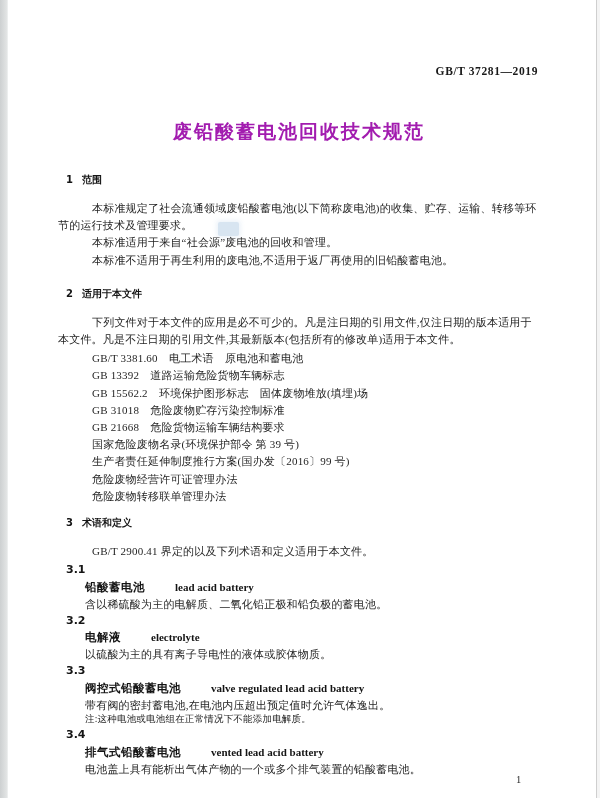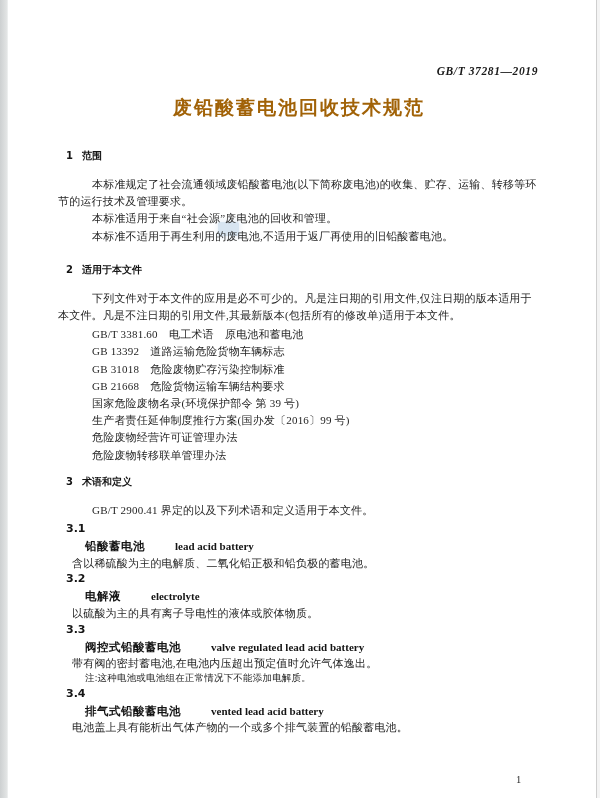--- a/index.html
+++ b/index.html
@@ -26,26 +26,25 @@
     background:#a9c6e2;opacity:.45;border-radius:2px;
     box-shadow:0 0 4px 2px rgba(169,198,226,.45);
   }
   .content{
     position:absolute;left:58px;top:0;width:482px;
   }
   .header-code{
     margin-top:64px;line-height:14px;text-align:right;
     font-size:11.5px;font-weight:bold;letter-spacing:.6px;color:#1a1a1a;
     padding-right:2px;
-    font-style:italic;
   }
   .doc-title{
-    margin-top:16px;line-height:26px;text-align:center;
+    margin-top:40px;line-height:26px;text-align:center;
     font-family:"DejaVu Sans","Liberation Sans",sans-serif;
-    font-size:19px;font-weight:700;letter-spacing:2px;color:#a16207;
+    font-size:19px;font-weight:700;letter-spacing:2px;color:#a21caf;
   }
   .sec-heading{
     margin-left:8px;
     font-family:"DejaVu Sans","Liberation Sans",sans-serif;
     font-size:10px;font-weight:700;line-height:16px;color:#151515;
   }
   .sec-heading .sec-num{display:inline-block;min-width:16px;}
   .h-scope{margin-top:28px;}
   .h-refs{margin-top:17px;}
   .h-terms{margin-top:10px;}
@@ -69,21 +68,21 @@
     margin-left:27px;line-height:16.8px;font-size:11.5px;
   }
   .term-zh{
     font-family:"DejaVu Sans","Liberation Sans",sans-serif;
     font-weight:700;color:#141414;letter-spacing:.5px;
   }
   .term-en{
     font-weight:700;margin-left:30px;font-size:11px;color:#141414;
   }
   .term-def{
-    margin-left:14px;font-size:11px;line-height:16.8px;letter-spacing:.2px;color:#1f1f1f;
+    margin-left:27px;font-size:11px;line-height:16.8px;letter-spacing:.2px;color:#1f1f1f;
   }
   .term-note{
     margin-left:27px;font-size:9.5px;line-height:13.5px;letter-spacing:.2px;color:#222;
   }
   .page-number{
     position:absolute;top:774px;left:516px;font-size:10.5px;color:#2a2a2a;
   }
 </style>
 </head>
 <body>
@@ -113,20 +112,21 @@
     <span class="sec-num">2</span><span>适用于本文件</span>
   </div>
 
   <div class="par-group">
     <p class="body-par">下列文件对于本文件的应用是必不可少的。凡是注日期的引用文件,仅注日期的版本适用于本文件。凡是不注日期的引用文件,其最新版本(包括所有的修改单)适用于本文件。</p>
   </div>
 
   <ul class="ref-list">
     <li>GB/T 3381.60　电工术语　原电池和蓄电池</li>
     <li>GB 13392　道路运输危险货物车辆标志</li>
+    <li>GB 15562.2　环境保护图形标志　固体废物堆放(填埋)场</li>
     <li>GB 31018　危险废物贮存污染控制标准</li>
     <li>GB 21668　危险货物运输车辆结构要求</li>
     <li>国家危险废物名录(环境保护部令 第 39 号)</li>
     <li>生产者责任延伸制度推行方案(国办发〔2016〕99 号)</li>
     <li>危险废物经营许可证管理办法</li>
     <li>危险废物转移联单管理办法</li>
   </ul>
 
   <div class="sec-heading h-terms">
     <span class="sec-num">3</span><span>术语和定义</span>

